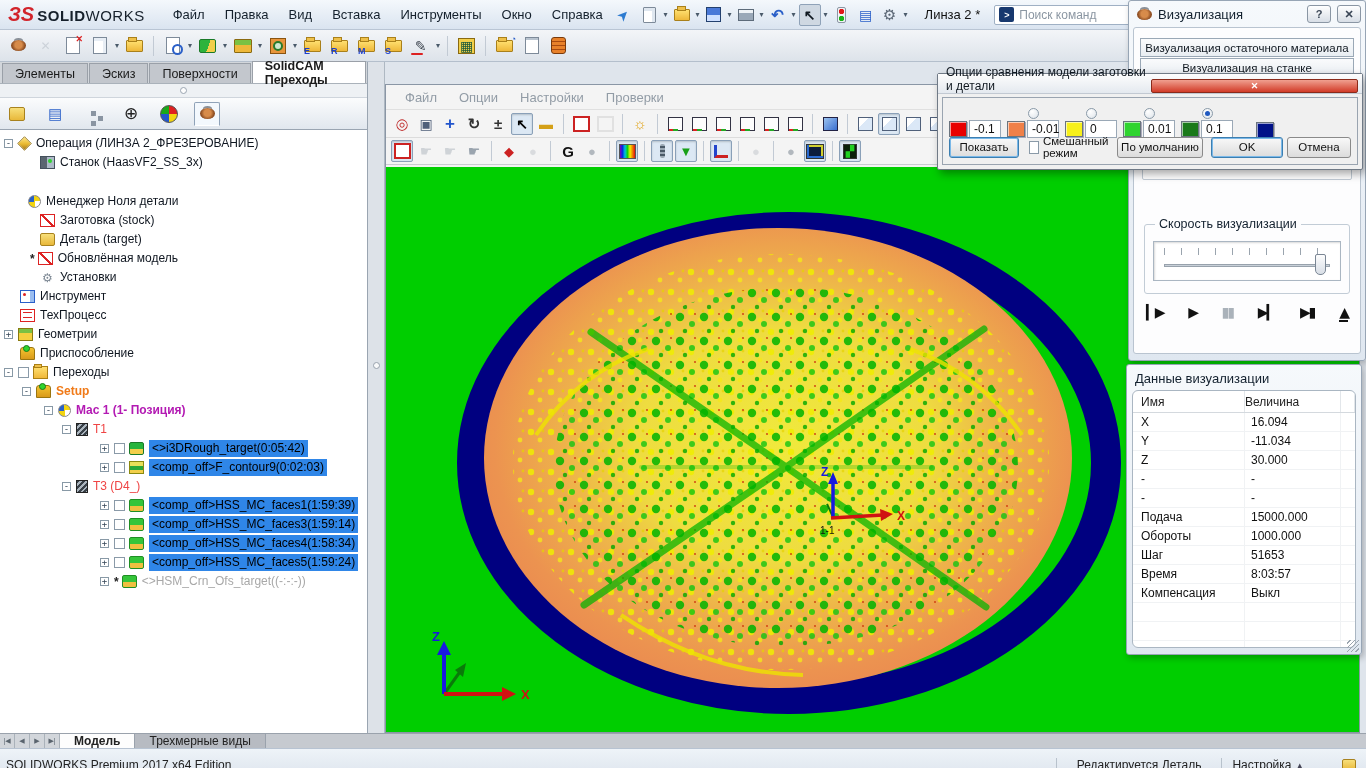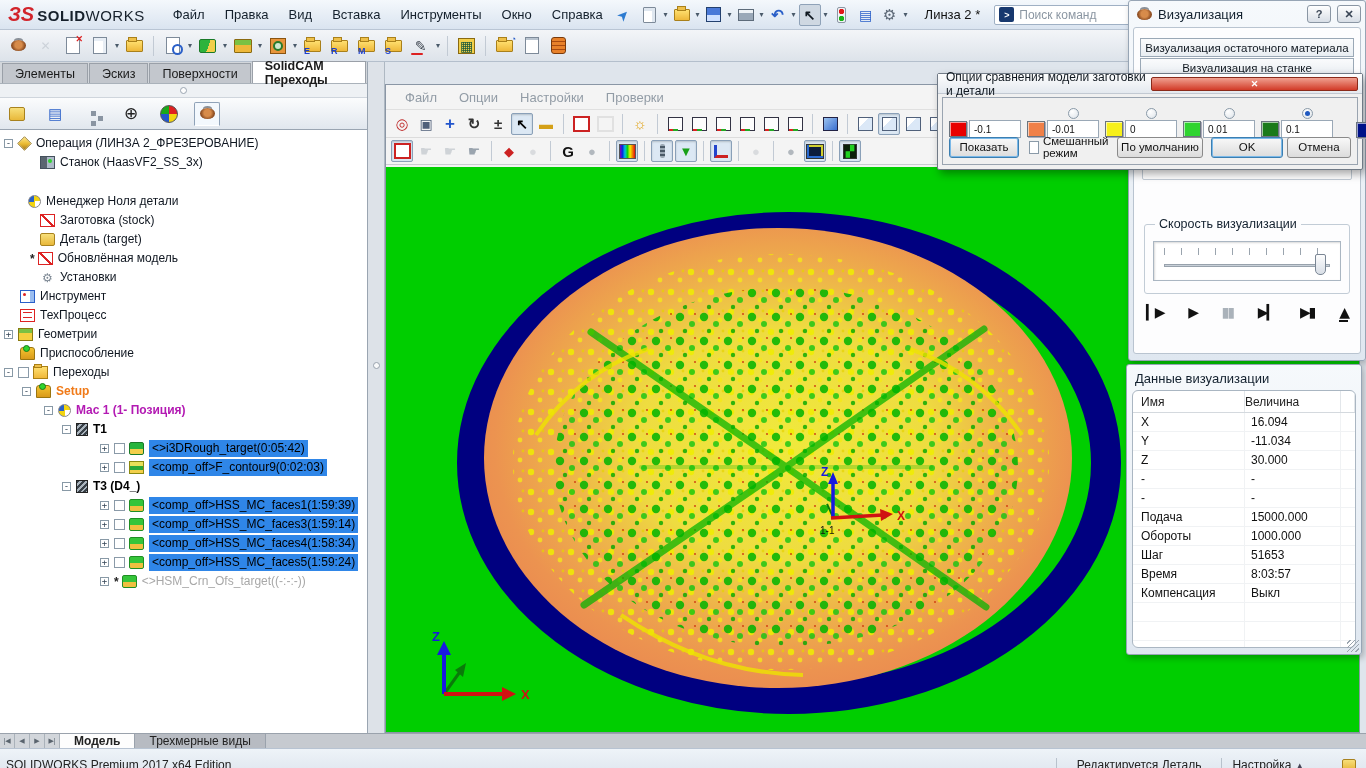--- a/index.html
+++ b/index.html
@@ -112,21 +112,21 @@
   .ti-setup{background:linear-gradient(#f4c430,#d99a1a);border:1px solid #9a7510;border-radius:3px 3px 0 0}
   .ti-setup::after{content:"";position:absolute;left:2px;top:-3px;width:5px;height:5px;background:#2fd42f;border:1px solid #1a7a1a;border-radius:50%}
   .ti-tool{width:12px;background:repeating-linear-gradient(135deg,#384048 0 2px,#aab4bd 2px 4px);border:1px solid #222}
   .ti-rough{background:linear-gradient(#27b43c 55%,#f2cf4a 55%);border:1px solid #1a7a28;border-radius:2px}
   .ti-contour{background:linear-gradient(#e8e05a 40%,#2aa83a 40% 72%,#f2cf4a 72%);border:1px solid #8a8a10}
   .ti-hss{background:linear-gradient(#35c53a 55%,#f0c040 55%);border:1px solid #1f8f24;border-radius:2px}
   .lbl{font-size:12px;color:#0f1620;line-height:17px}
   .lbl.sel{background:#2f86e8;color:#000000;padding:0 3px}
   .lbl.setup{color:#f07a18;font-weight:bold}
   .lbl.mac{color:#b31ab3;font-weight:bold}
-  .lbl.tool{color:#000000;font-weight:bold}
+  .lbl.tool{color:#ef4444;font-weight:normal}
   .lbl.gray{color:#a8a8a8}
 
   #splitter{position:absolute;left:368px;top:62px;width:17px;height:671px;background:#dde2e8;border-right:1px solid #aeb8c2}
   #splitter .circ{position:absolute;left:5px;top:300px;width:7px;height:7px;border:1px solid #98a2ad;border-radius:50%;background:#f8f9fa}
 
   
   #sim{position:absolute;left:385px;top:84px;width:975px;height:649px;background:#f2f2f2;border:1px solid #8a96a5;z-index:1}
   #sim-menu{height:24px;display:flex;align-items:center;gap:4px;padding-left:10px;background:#f4f4f4}
   .sim-menu-item{color:#929ca6;font-size:13px;padding:2px 9px}
   .sim-tb{display:flex;align-items:center;padding-left:5px;gap:2px;background:#f4f4f4}
@@ -188,34 +188,34 @@
   #speed-thumb{position:absolute;right:14px;top:12px;width:11px;height:21px;background:linear-gradient(#fdfdfd,#d8dee6);
     border:1px solid #7a8694;border-radius:2px 2px 5px 5px}
   #playback{position:absolute;left:6px;right:6px;top:276px;display:flex;justify-content:space-between;padding:0 6px}
   .pbtn{background:none;border:none;font-size:14px;color:#111;font-family:"DejaVu Sans",sans-serif;cursor:default;letter-spacing:-2px}
   .pb-pause{color:#aab2ba}
   .uline{border-bottom:2px solid #111;padding-bottom:0px}
 
   
   #dialog{position:absolute;left:937px;top:73px;width:426px;height:97px;background:#f0f0f0;border:1px solid #707a86;
     border-radius:2px;box-shadow:3px 4px 8px rgba(0,0,0,.35);z-index:4}
-  #dlg-title{height:20px;display:flex;align-items:center;padding:0 4px 0 8px;
+  #dlg-title{height:20px;display:flex;align-items:flex-end;padding:0 4px 0 8px;
     background:linear-gradient(#fdfdfd,#e4e9ef);border-bottom:1px solid #c2c9d2;font-size:12px;color:#101820}
   #dlg-title span{flex:1}
   #dlg-close{width:20px;height:14px;background:linear-gradient(#f0a090,#d23b28);border:1px solid #8a2a1a;border-radius:2px;
     color:#fff;font-size:9px;font-weight:bold;display:flex;align-items:center;justify-content:center}
   #dlg-body{position:absolute;left:4px;right:4px;top:23px;bottom:4px;border:1px solid #9aa4b0;background:#f0f0f0}
   #th-row{position:absolute;left:6px;right:4px;top:2px;height:38px;display:flex;align-items:flex-end;gap:6px}
   .th-group{display:flex;flex-direction:column;align-items:center}
   .th-radio-slot{height:13px;display:flex;align-items:center;justify-content:center;align-self:flex-end;width:52px}
   .radio{width:11px;height:11px;border-radius:50%;border:1px solid #8a9aa8;background:radial-gradient(circle at 35% 30%,#fff,#dde3e9);display:flex;align-items:center;justify-content:center}
   .radio.on::after{content:"";width:5px;height:5px;border-radius:50%;background:#2059c0}
   .th-pair{display:flex;align-items:center;gap:2px}
   .sw{width:18px;height:16px;border:1px solid #6a747e;box-shadow:inset 1px 1px 0 rgba(255,255,255,.6),1px 1px 0 #aab}
-  .thv{width:52px;height:18px;background:#fff;border:1px solid #9aa8b6;font-size:10px;padding:1px 4px;display:flex;align-items:center;color:#111}
+  .thv{width:32px;height:18px;background:#fff;border:1px solid #9aa8b6;font-size:12px;padding:1px 4px;display:flex;align-items:center;color:#111}
   #dlg-buttons{position:absolute;left:6px;right:6px;bottom:5px;display:flex;align-items:center}
   .wbtn{height:21px;background:linear-gradient(#f8f8f8,#dcdcdc);border:1px solid #8a8a8a;border-radius:3px;
     font-size:11.5px;display:flex;align-items:center;justify-content:center;color:#111;font-family:"Liberation Sans",sans-serif}
   .wbtn.focus{border:1px solid #3c7fb1;box-shadow:0 0 0 1px #7ab8e8 inset}
   #btn-show{width:70px}
   #mixed-wrap{display:flex;align-items:center;gap:4px;margin-left:10px;flex:1}
   #mixed-cb{width:13px;height:13px;background:#fff;border:1px solid #8a9aa8}
   #mixed-label{font-size:11.5px;color:#111}
   #btn-default{width:86px;margin-right:8px}
   #btn-ok{width:72px;margin-right:4px}

